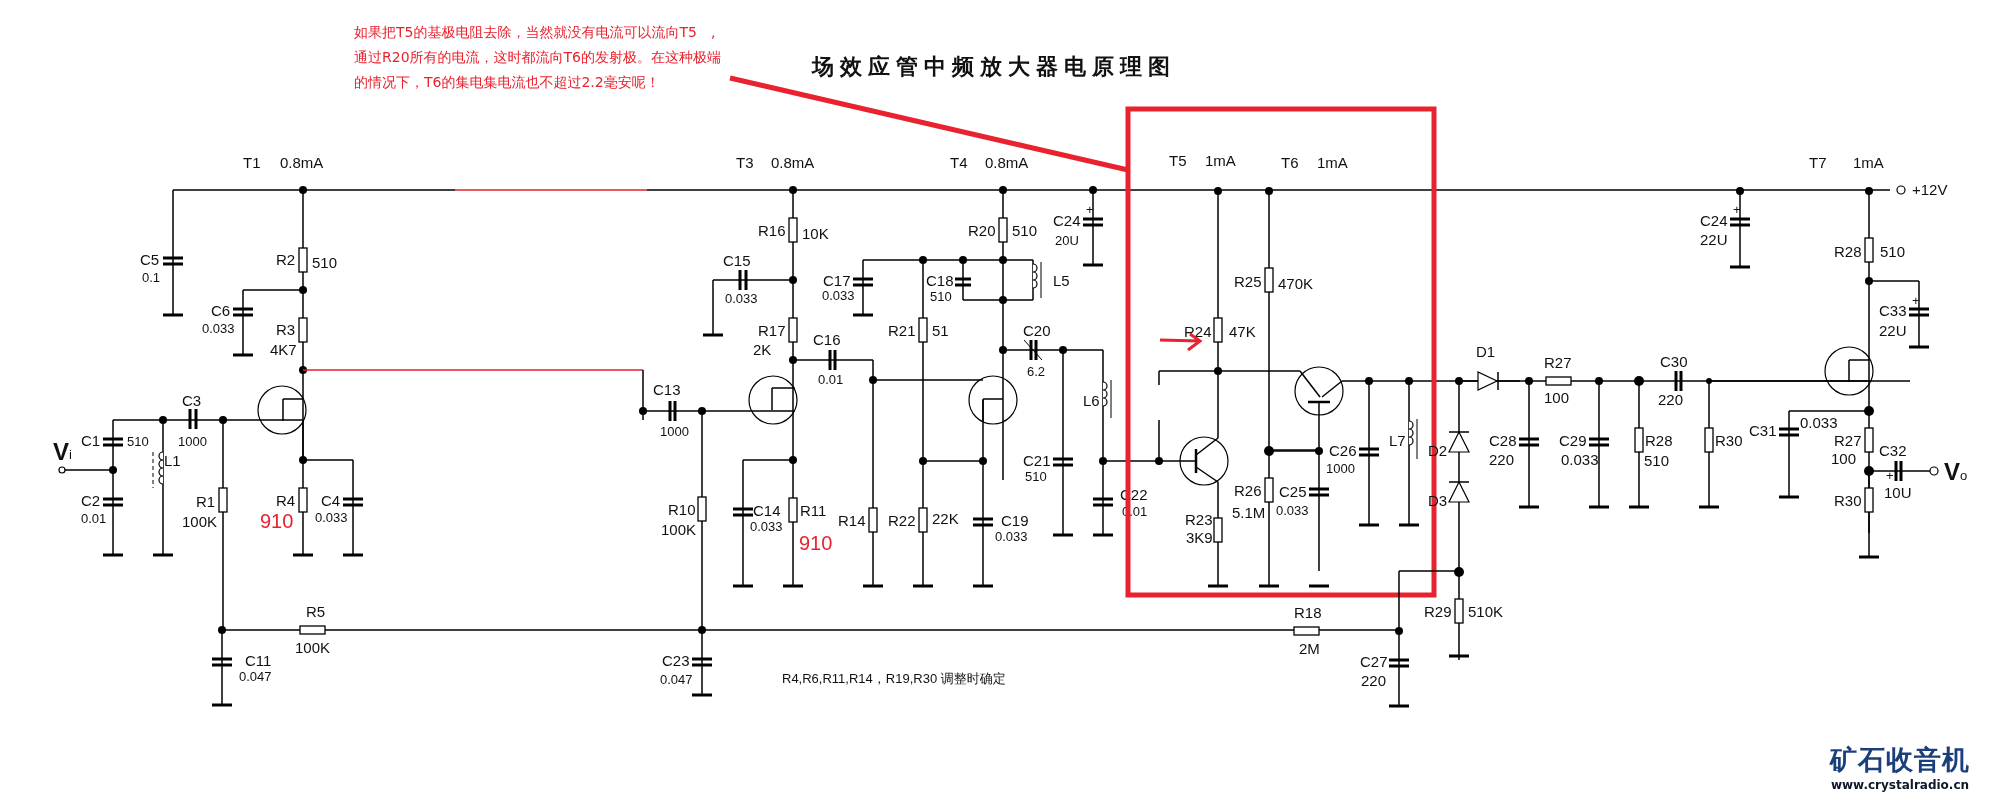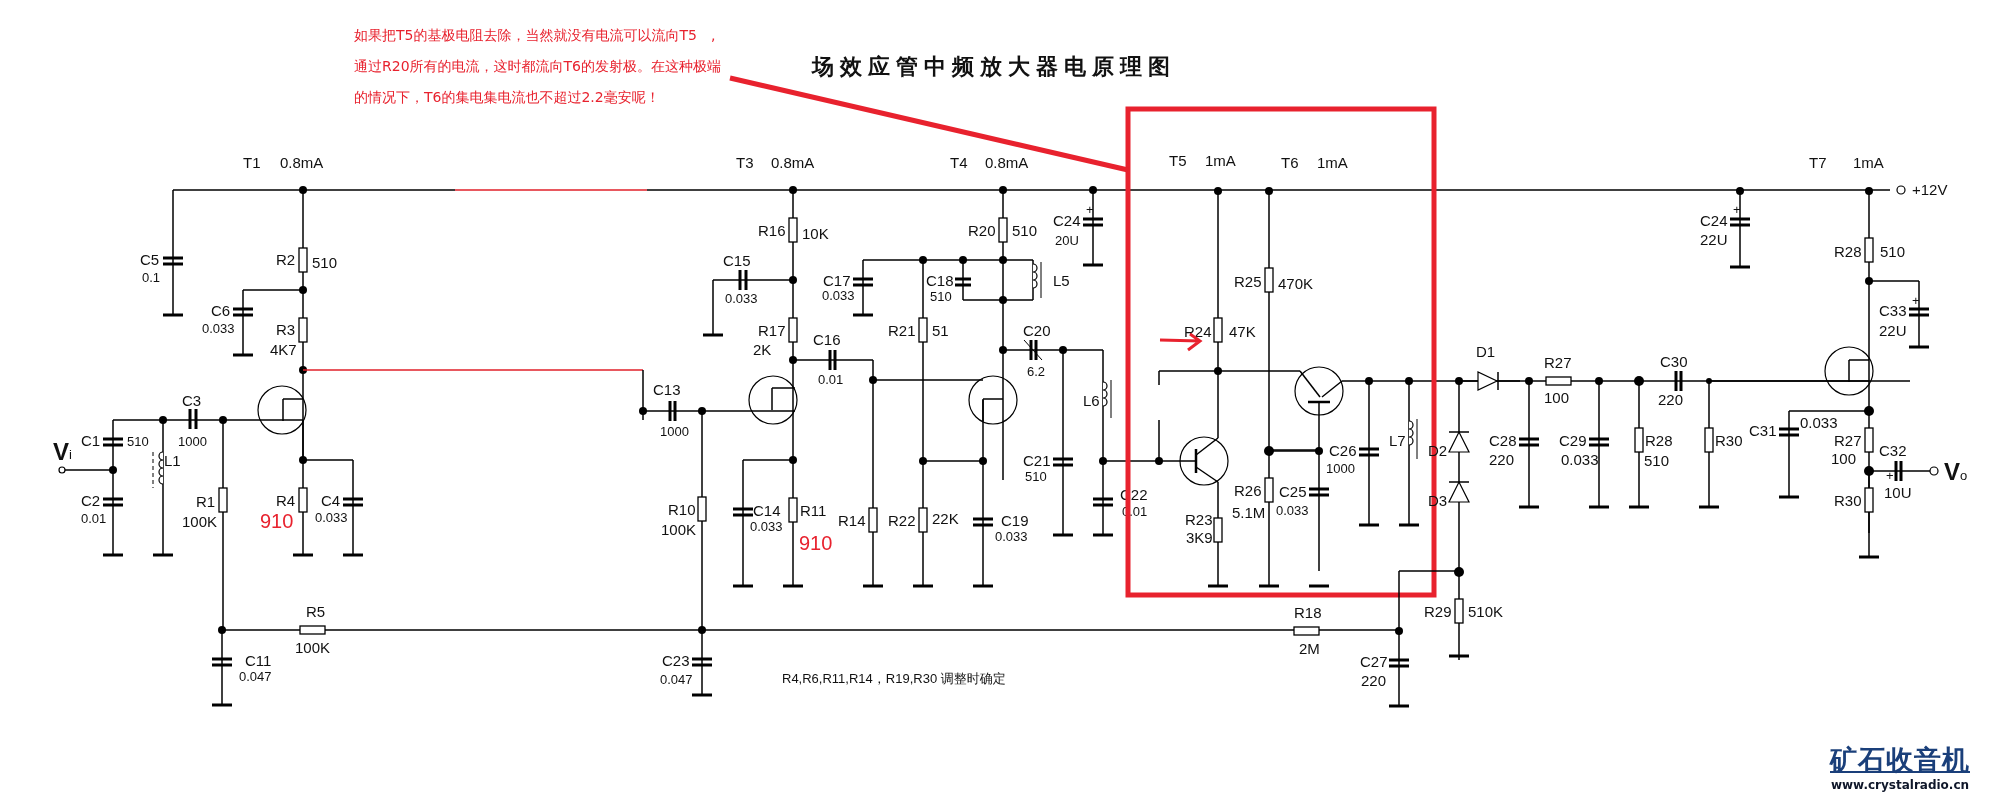--- a/index.html
+++ b/index.html
@@ -10,23 +10,23 @@
   .box{stroke:#e8222e;stroke-width:5;fill:none;}
   .dot{fill:#000;}
   .res{fill:#fff;stroke:#000;stroke-width:1.3;}
   .cap{stroke:#000;stroke-width:3;}
   .gnd{stroke:#000;stroke-width:3;}
   .lbl{font-family:"Liberation Sans",sans-serif;font-size:15px;fill:#111;}
   .lbls{font-family:"Liberation Sans",sans-serif;font-size:13px;fill:#111;}
   .red{font-family:"Liberation Sans",sans-serif;font-size:20px;fill:#e8222e;}
   .big{font-family:"Liberation Sans",sans-serif;font-size:24px;font-weight:bold;fill:#111;}
   .title{font-family:"DejaVu Sans",sans-serif;font-size:22px;font-weight:bold;fill:#111;letter-spacing:6px;}
-  .note{position:absolute;left:354px;top:20px;width:370px;color:#e8222e;font-family:"DejaVu Sans",sans-serif;font-size:14px;line-height:31px;}
+  .note{position:absolute;left:354px;top:20px;width:370px;color:#e8222e;font-family:"DejaVu Sans",sans-serif;font-size:14px;line-height:25px;}
   .logo{position:absolute;left:1830px;top:742px;text-align:center;}
-  .logo .cn{font-family:"DejaVu Sans",sans-serif;font-weight:bold;font-size:27px;color:#1a3f7a;letter-spacing:1px;text-decoration:underline;}
+  .logo .cn{font-family:"DejaVu Sans",sans-serif;font-weight:bold;font-size:27px;color:#1a3f7a;letter-spacing:1px;}
   .logo .url{font-family:"DejaVu Sans",sans-serif;font-weight:bold;font-size:12px;color:#0f172a;}
   .pin{fill:#fff;stroke:#000;stroke-width:1.2;}
 </style>
 </head>
 <body>
 
 <svg id="schem" width="2005" height="806" viewBox="0 0 2005 806">
 
   <text class="title" x="812" y="74">场效应管中频放大器电原理图</text>
 

